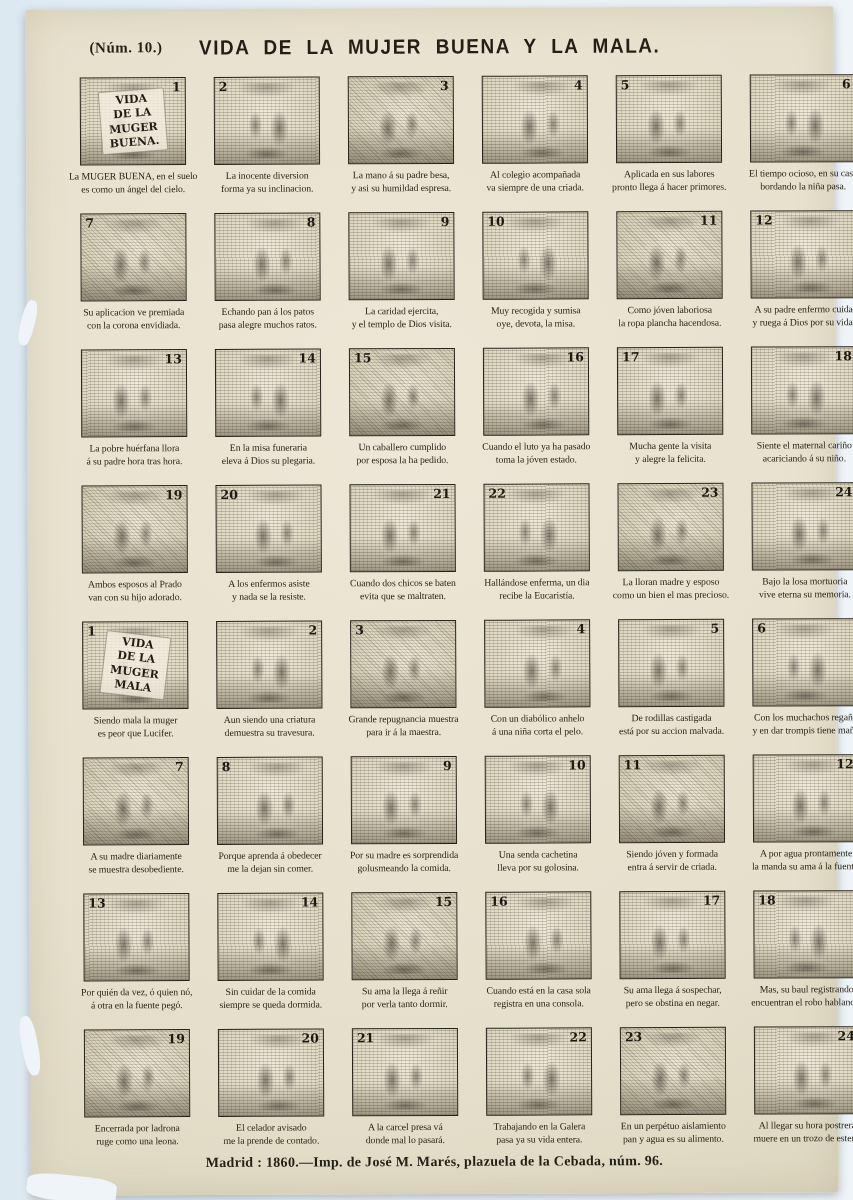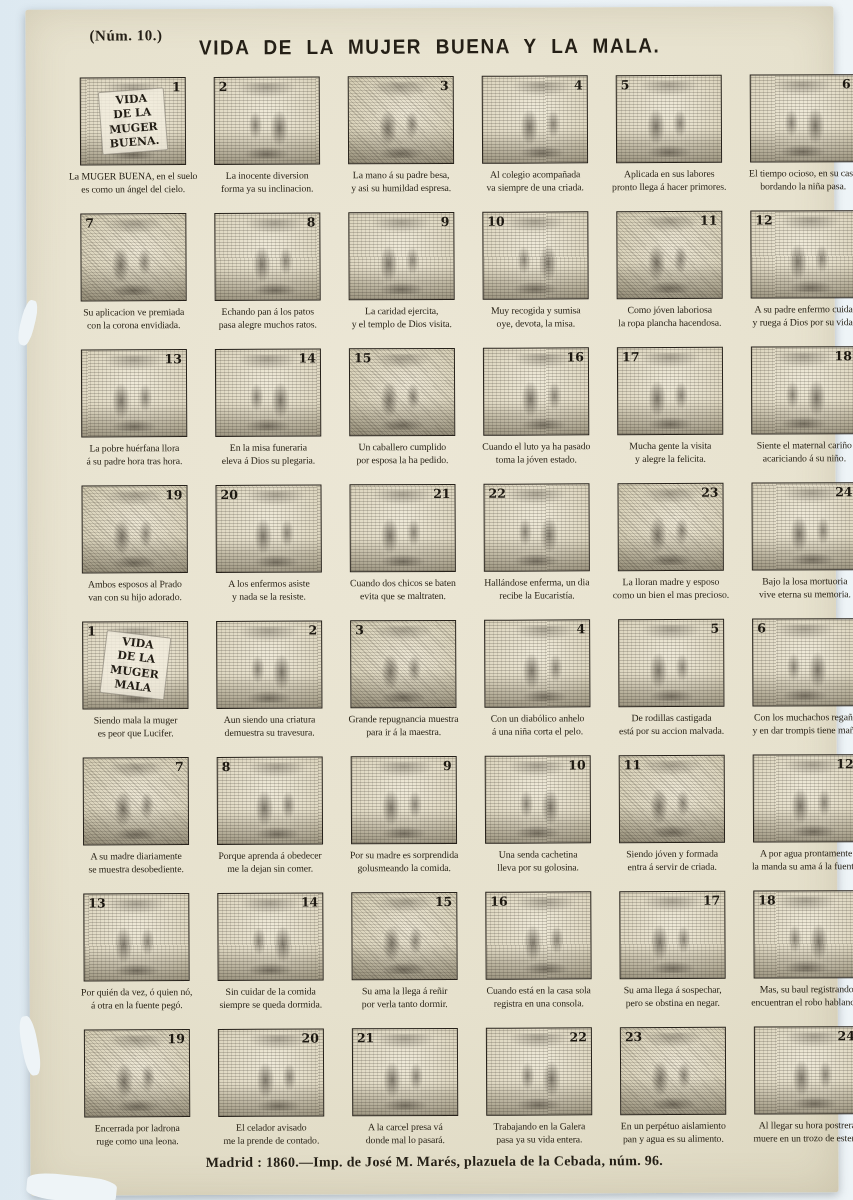--- a/index.html
+++ b/index.html
@@ -17,21 +17,21 @@
     border-radius:3px;
   }
   
   .tear{position:absolute;background:#eef4f7;}
   .tear1{left:-6px;top:290px;width:14px;height:46px;transform:rotate(14deg);border-radius:40%;}
   .tear2{left:-8px;bottom:120px;width:16px;height:60px;transform:rotate(-10deg);border-radius:40%;}
   .tear3{left:-4px;bottom:-6px;width:90px;height:26px;transform:rotate(6deg);border-radius:30%;}
 
   .header{position:relative;height:64px;}
   .num-label{
-    position:absolute;left:64px;top:18px;font-weight:bold;font-size:15px;
+    position:absolute;left:64px;top:30px;font-weight:bold;font-size:15px;
     letter-spacing:.5px;
   }
   .sheet-title{
     position:absolute;left:0;right:0;top:28px;text-align:center;
     font-family:"Liberation Sans",sans-serif;font-weight:bold;font-size:19px;
     letter-spacing:1.5px;word-spacing:7px;transform:scaleY(1.08);
   }
 
   .grid{
     position:absolute;left:40px;right:40px;top:68px;

